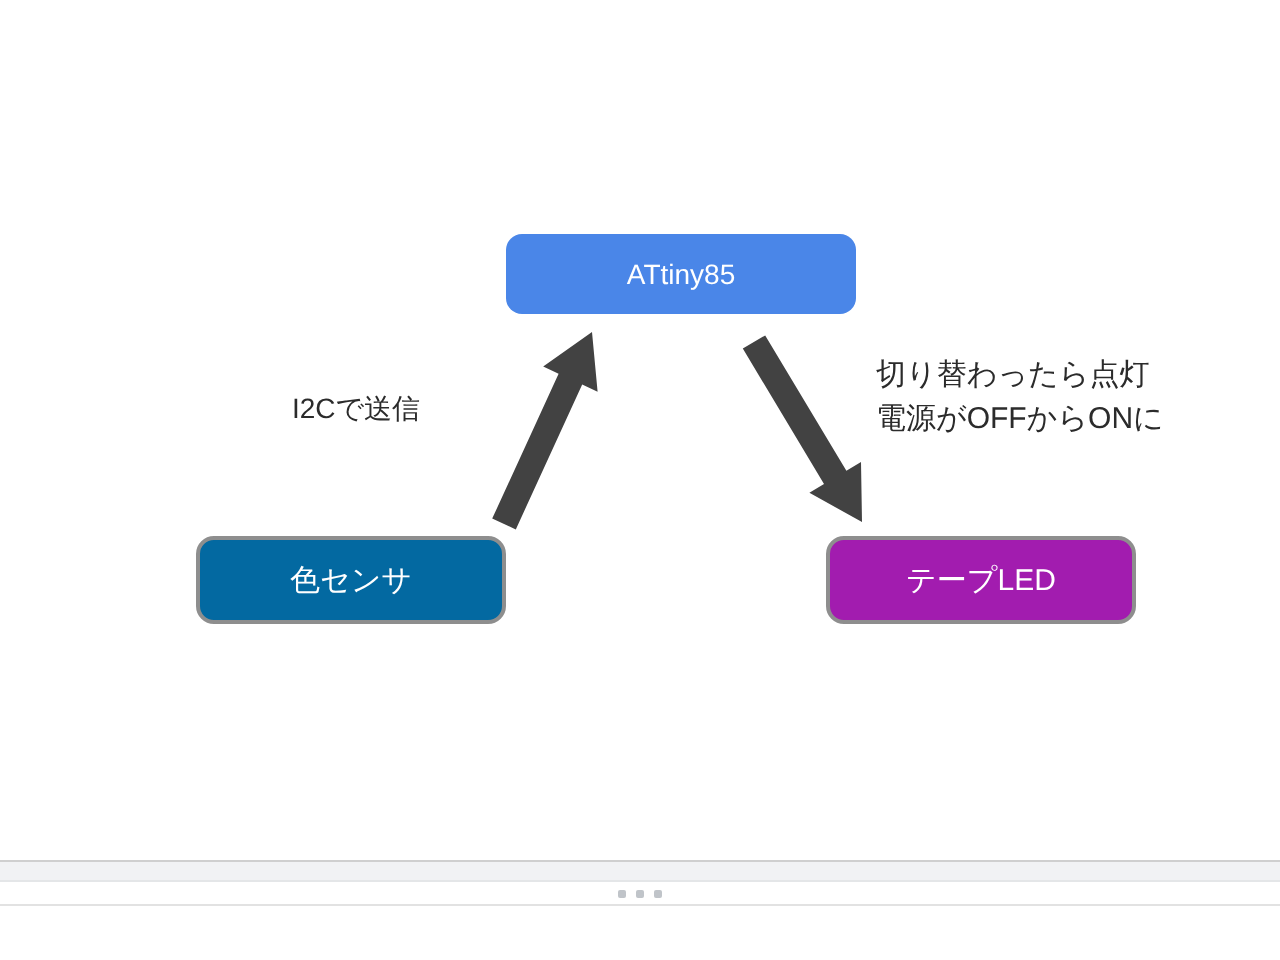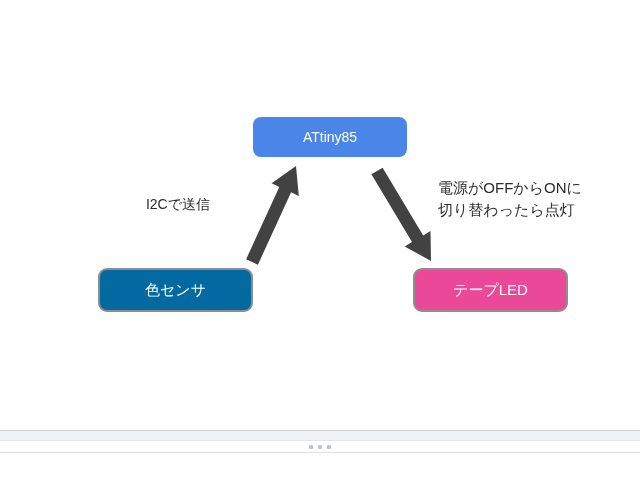--- a/index.html
+++ b/index.html
@@ -23,33 +23,33 @@
     position: absolute;
     display: flex; align-items: center; justify-content: center;
     box-sizing: border-box;
     color: #ffffff;
     font-size: 15px;
     border-radius: 9px;
     text-align: center;
     white-space: nowrap;
   }
   .node-attiny85 {
-    left: 253px; top: 117px; width: 154px; height: 40px;
+    left: 253px; top: 117px; width: 175px; height: 40px;
     background: #4a86e8;
     border-radius: 8px;
     font-size: 14px;
   }
   .node-color-sensor {
     left: 98px; top: 268px; width: 155px; height: 44px;
     background: #0369a1;
     border: 2px solid #8e8e8e;
   }
   .node-tape-led {
     left: 413px; top: 268px; width: 155px; height: 44px;
-    background: #ec4899;
+    background: #a21caf;
     border: 2px solid #8e8e8e;
   }
   .annotation {
     position: absolute;
     color: #2b2b2b;
     font-size: 14px;
     line-height: 21px;
   }
   .annotation-left {
     left: 103px; top: 194px; width: 150px;
@@ -105,22 +105,22 @@
 
   <div class="node node-tape-led">
     <span>テープLED</span>
   </div>
 
   <div class="annotation annotation-left">
     <div>I2Cで送信</div>
   </div>
 
   <div class="annotation annotation-right">
+    <div>切り替わったら点灯</div>
     <div>電源がOFFからONに</div>
-    <div>切り替わったら点灯</div>
   </div>
 
   <div class="bottom-scrollbar"></div>
 
   <div class="resize-strip">
     <div class="drag-handle">
       <span class="dot"></span>
       <span class="dot"></span>
       <span class="dot"></span>
     </div>

